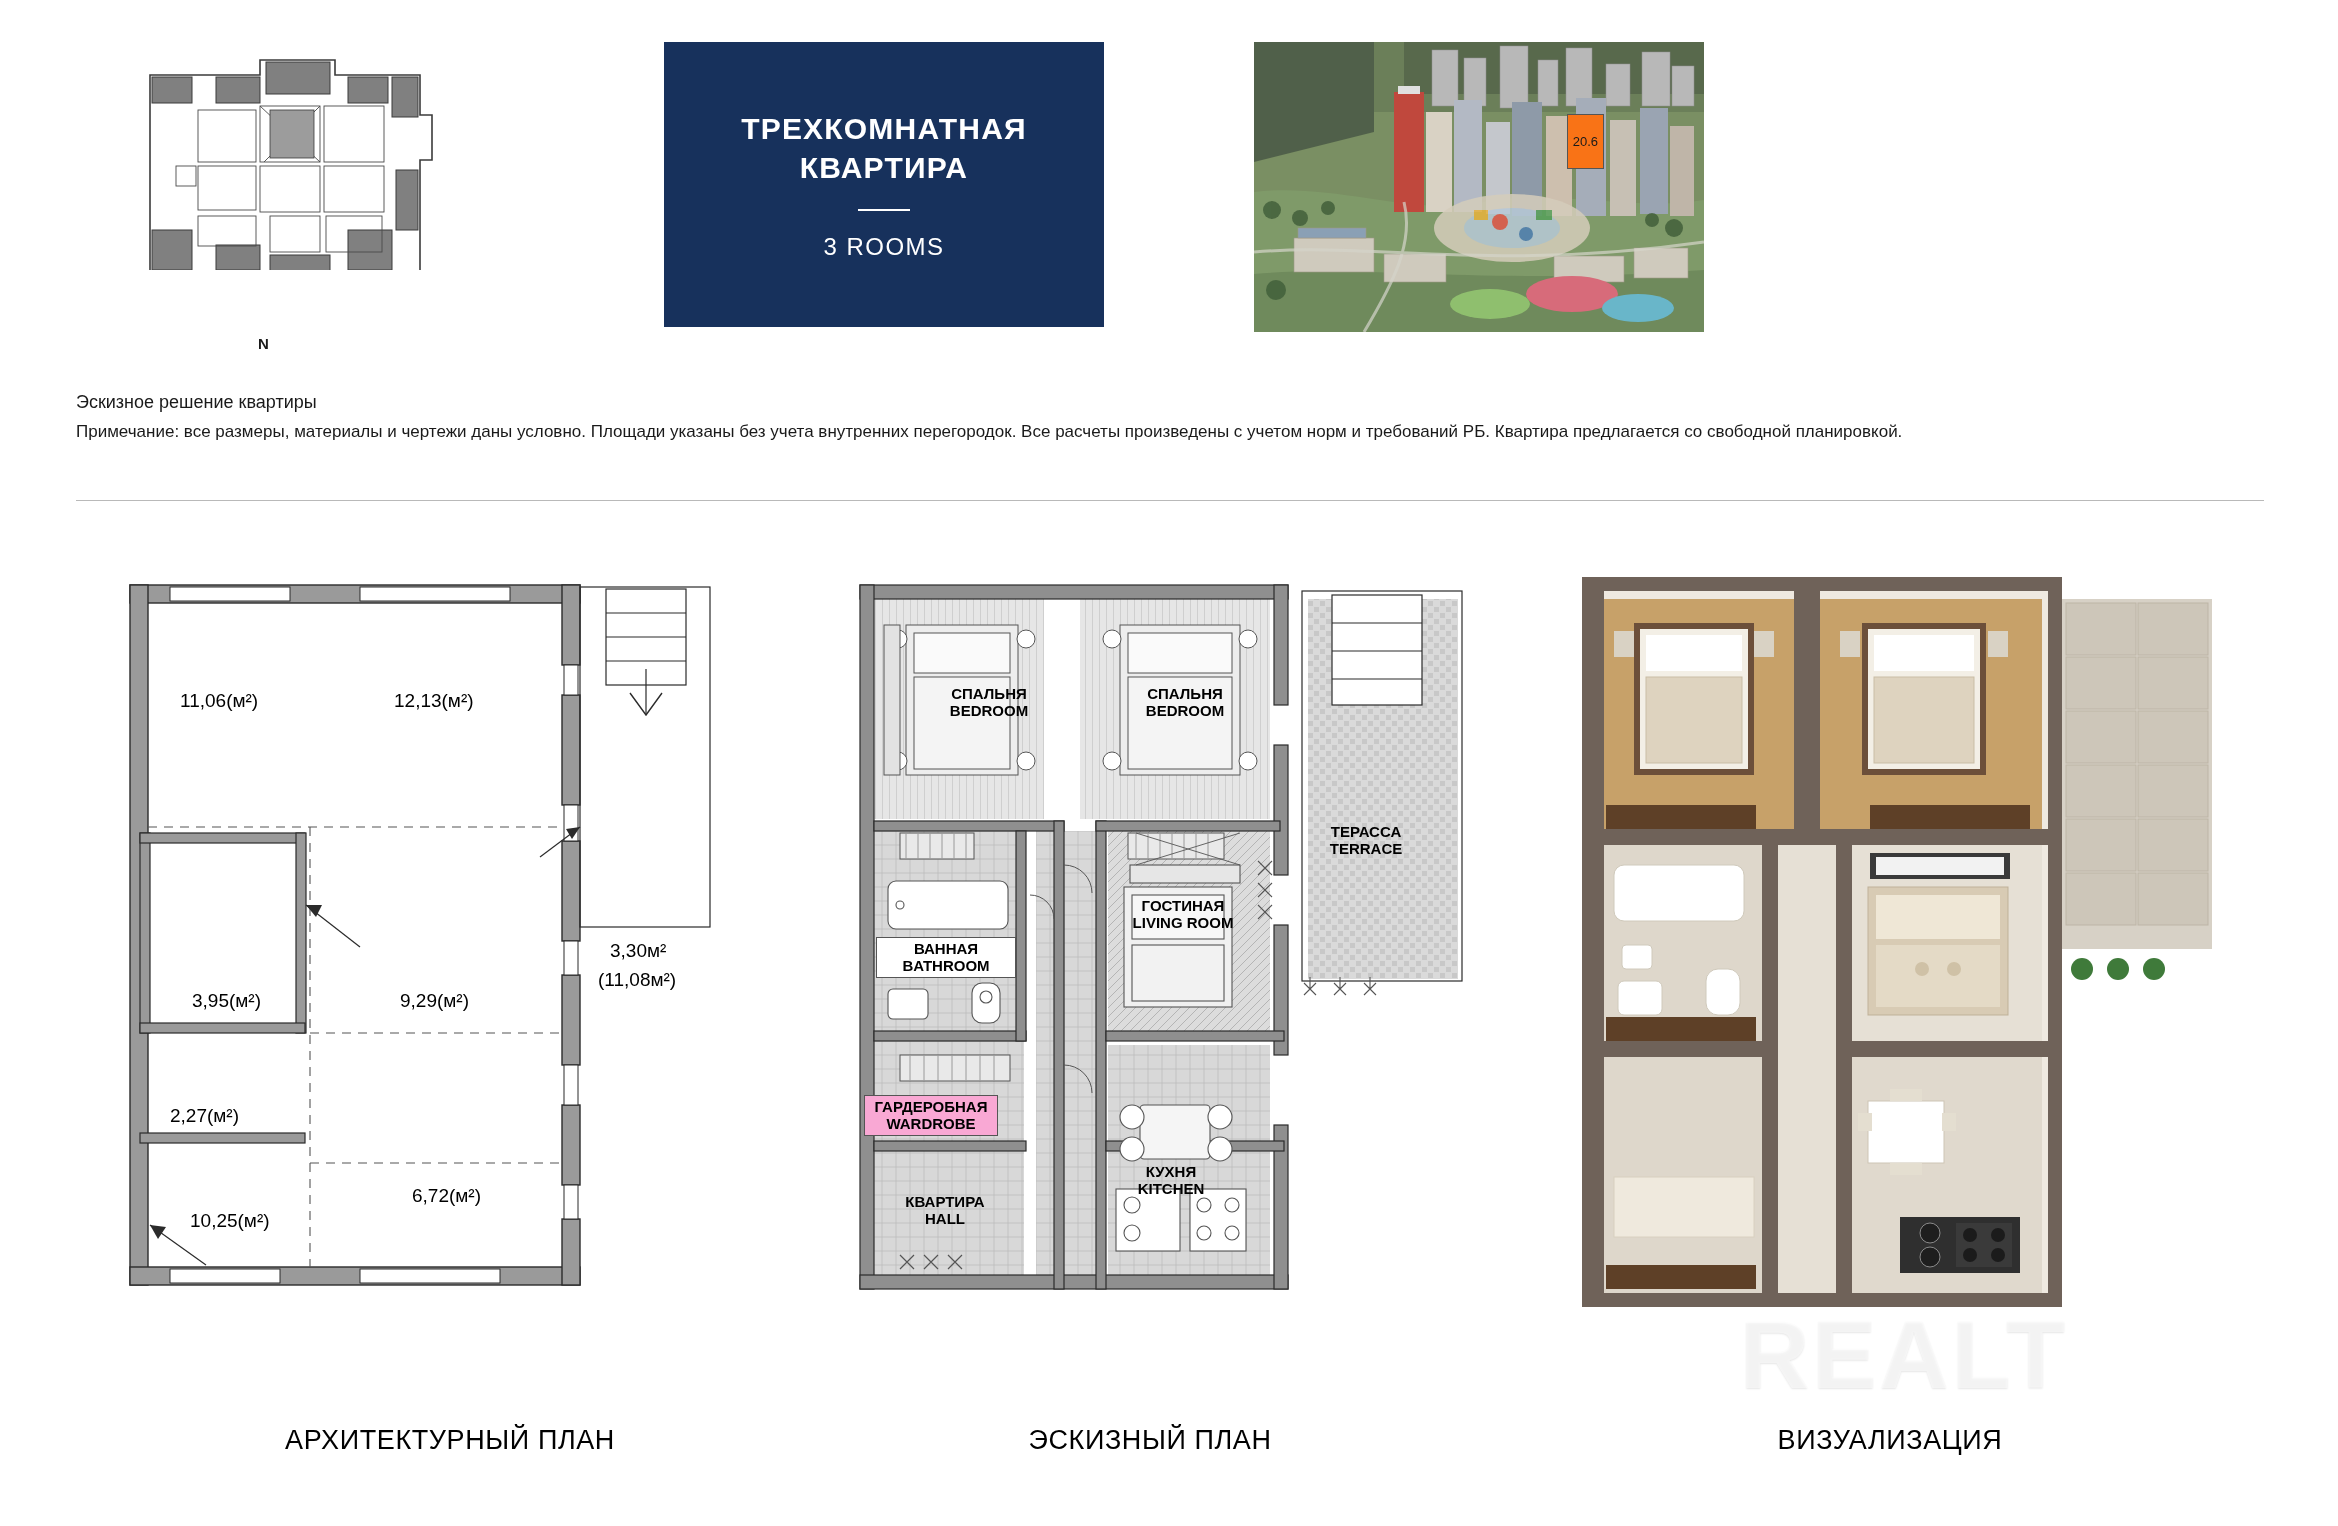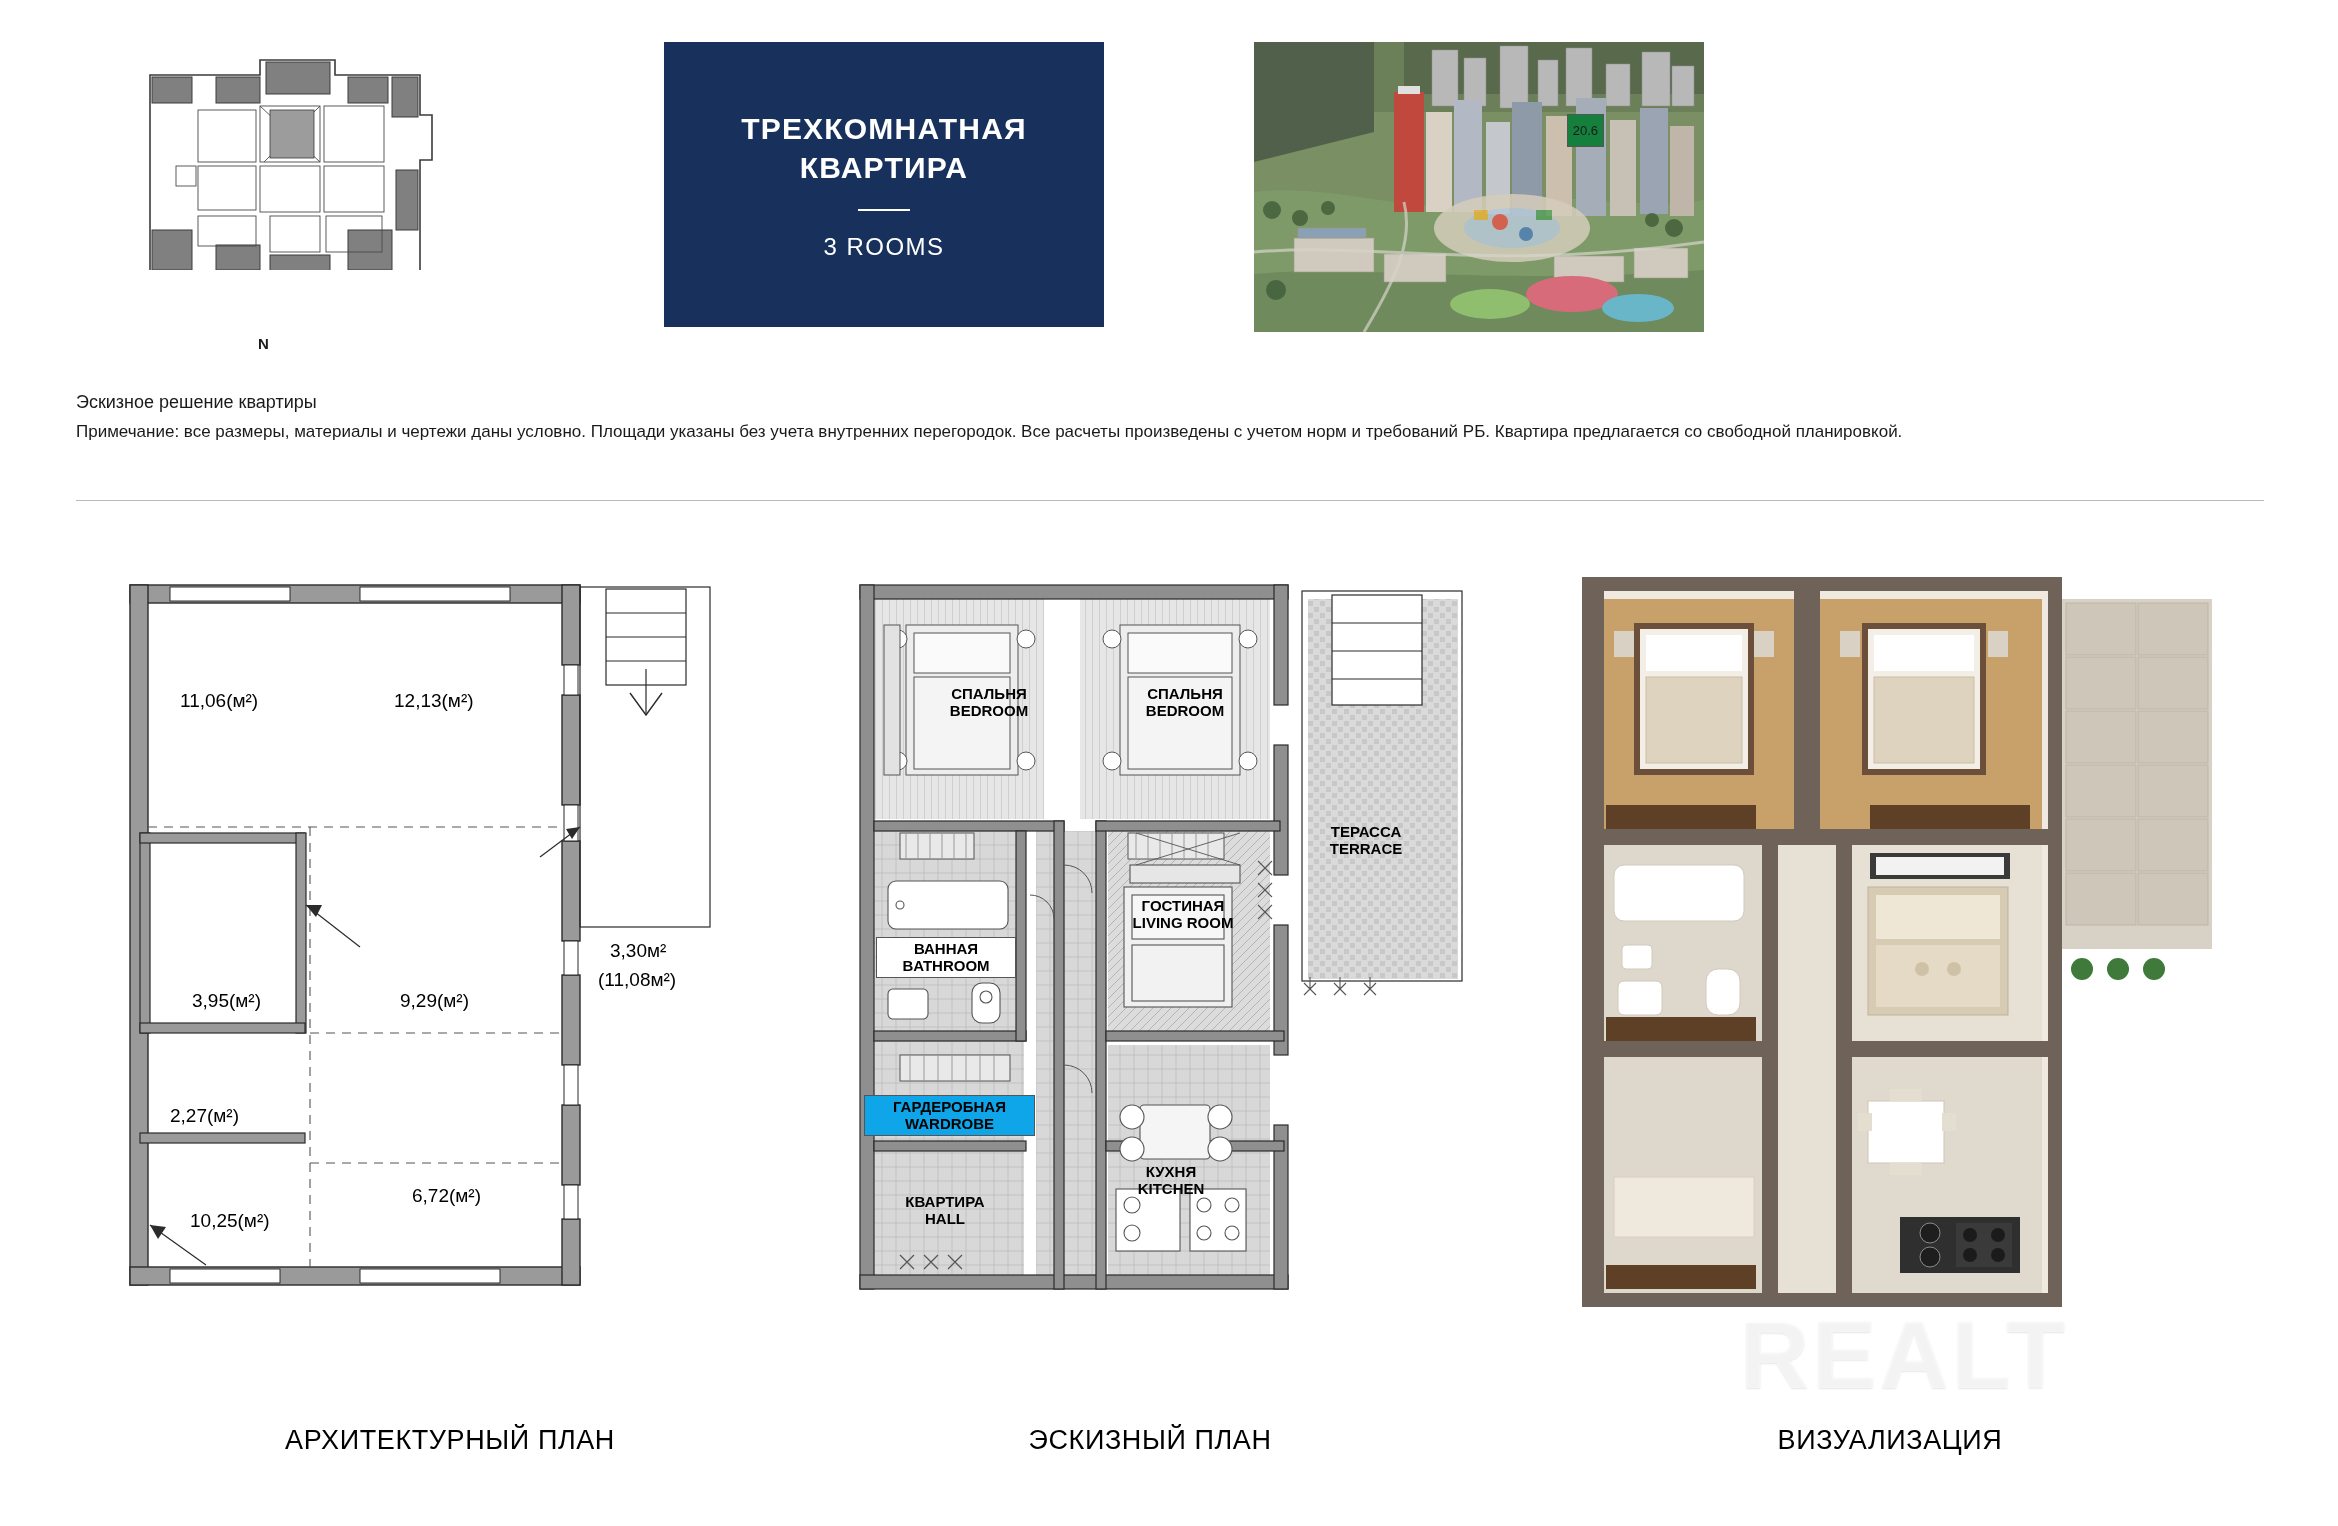--- a/index.html
+++ b/index.html
@@ -67,24 +67,24 @@
     position: absolute;
     left: 1254px; top: 42px;
     width: 450px; height: 290px;
     overflow: hidden;
     background: #3c5b3a;
   }
   .aerial svg { display:block; }
   .aerial-badge {
     position:absolute;
     right: 100px; top: 72px;
-    background: #15803d;
+    background: #f97316;
     border: 1px solid #555;
     font-size: 13px;
-    padding: 8px 5px;
+    padding: 19px 5px;
     font-family: "Liberation Sans", sans-serif;
   }
 
   
   .logo {
     position: absolute;
     left: 1900px; top: 48px;
     width: 330px; height: 280px;
     display: flex; flex-direction: column;
     align-items: center; justify-content: flex-start;
@@ -553,21 +553,21 @@
     <span>TERRACE</span>
   </div>
   <div class="lbl lbl-sm" style="left:36px; top:372px; width:140px; background:#ffffff; border:1px solid #555; padding:2px 0;">
     <span>ВАННАЯ</span><br>
     <span>BATHROOM</span>
   </div>
   <div class="lbl lbl-sm" style="left:268px; top:332px; width:150px;">
     <span>ГОСТИНАЯ</span><br>
     <span>LIVING ROOM</span>
   </div>
-  <div class="lbl lbl-sm" style="left:24px; top:530px; width:171px; background:#0ea5e9; border:1px solid #555; padding:2px 8px;">
+  <div class="lbl lbl-sm" style="left:24px; top:530px; width:134px; background:#f9a8d4; border:1px solid #555; padding:2px 8px;">
     <span>ГАРДЕРОБНАЯ</span><br>
     <span>WARDROBE</span>
   </div>
   <div class="lbl lbl-sm" style="left:40px; top:628px; width:130px;">
     <span>КВАРТИРА</span><br>
     <span>HALL</span>
   </div>
   <div class="lbl lbl-sm" style="left:276px; top:598px; width:110px;">
     <span>КУХНЯ</span><br>
     <span>KITCHEN</span>

